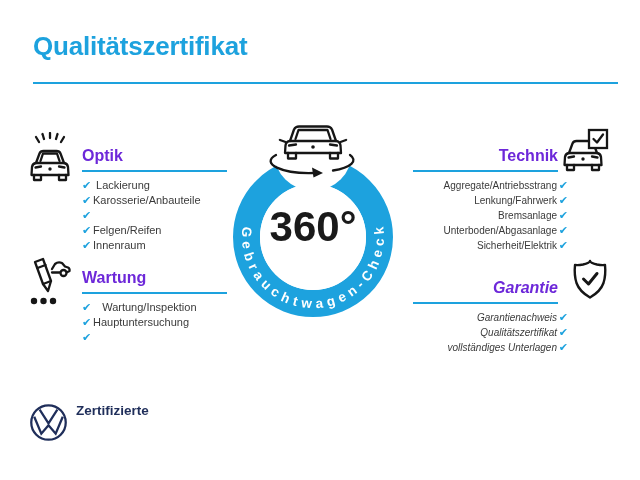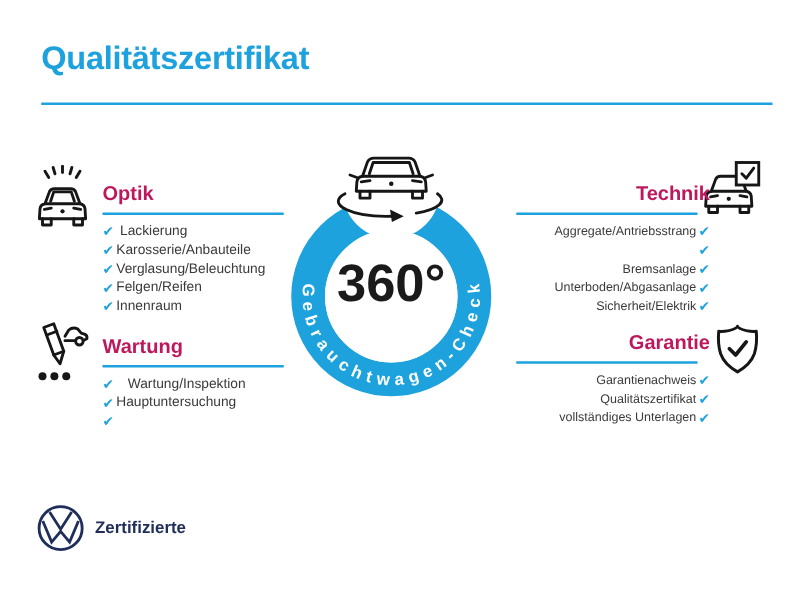--- a/index.html
+++ b/index.html
@@ -10,44 +10,44 @@
   .page-title {
     position:absolute; left:33px; top:30px; font-size:26px; line-height:32px;
     font-weight:bold; color:#1da2de; letter-spacing:-0.2px;
   }
   .divider { position:absolute; left:33px; top:82px; width:585px; height:2px; background:#1da2de; }
 
   .section { position:absolute; width:165px; }
   .section.pos-optik   { left:82px;  top:147px; }
   .section.pos-wartung { left:82px;  top:269px; }
   .section.pos-technik { right:72px; top:147px; text-align:right; }
-  .section.pos-garantie{ right:72px; top:266px; text-align:right; }
-
-  .section h2 { margin:0; font-size:16px; line-height:18px; font-weight:bold; color:#be185d; }
-  .section.right h2 { }
+  .section.pos-garantie{ right:72px; top:279px; text-align:right;font-style:italic; }
+
+  .section h2 { margin:0; font-size:16px; line-height:18px; font-weight:bold; color:#6d28d9; }
+  .section.right h2 { margin-right:10px; }
   .underline { width:145px; height:2px; background:#1da2de; margin-top:5px; }
   .section.right .underline { margin-left:auto; margin-right:10px; }
   .list { margin-top:6px; display:flex; flex-direction:column; }
   .item { display:flex; align-items:center; height:15px; }
   .section.right .item { flex-direction:row-reverse; }
   .check { font-family:"DejaVu Sans",sans-serif; color:#1da2de; font-size:11px;
            font-weight:bold; line-height:15px; width:11px; flex:0 0 auto; }
   .section.right .check { text-align:right; width:11px; }
   .item-label { font-size:11px; color:#3a3a3a; line-height:15px; white-space:pre; }
   .section.right .item-label { font-size:10px;text-align:center; }
 
   .icon-abs { position:absolute; }
   .pos-optik-icon   { left:25px;  top:132px; }
   .pos-wartung-icon { left:22px;  top:255px; }
   .pos-technik-icon { left:563px; top:127px; }
   .pos-garantie-icon{ left:572px; top:259px; }
 
   .center-badge { position:absolute; left:213px; top:107px; }
 
-  .footer { position:absolute; left:29px; top:403px; display:flex; align-items:center; }
+  .footer { position:absolute; left:29px; top:403px; display:flex; align-items:flex-start; }
   .footer-text { margin-left:8px; font-size:13.5px; line-height:16.5px; font-weight:bold; color:#1f2e5a; }
 
   svg .ink { stroke:#161616; fill:none; stroke-width:2.3; stroke-linecap:round; stroke-linejoin:round; }
 </style>
 </head>
 <body>
 
 <div class="stage">
 
   <div class="page-title">Qualitätszertifikat</div>
@@ -145,21 +145,20 @@
           <span class="item-label"> Lackierung</span>
         </div>
 
         <div class="item">
           <span class="check">✔</span>
           <span class="item-label">Karosserie/Anbauteile</span>
         </div>
 
         <div class="item">
           <span class="check">✔</span>
-          <span class="item-label">Verglasung/Beleuchtung</span>
         </div>
 
         <div class="item">
           <span class="check">✔</span>
           <span class="item-label">Felgen/Reifen</span>
         </div>
 
         <div class="item">
           <span class="check">✔</span>
           <span class="item-label">Innenraum</span>
@@ -172,20 +171,21 @@
     <div class="underline"></div>
     <div class="list">
 
         <div class="item">
           <span class="check">✔</span>
           <span class="item-label">Aggregate/Antriebsstrang</span>
         </div>
 
         <div class="item">
           <span class="check">✔</span>
+          <span class="item-label">Lenkung/Fahrwerk</span>
         </div>
 
         <div class="item">
           <span class="check">✔</span>
           <span class="item-label">Bremsanlage</span>
         </div>
 
         <div class="item">
           <span class="check">✔</span>
           <span class="item-label">Unterboden/Abgasanlage</span>

